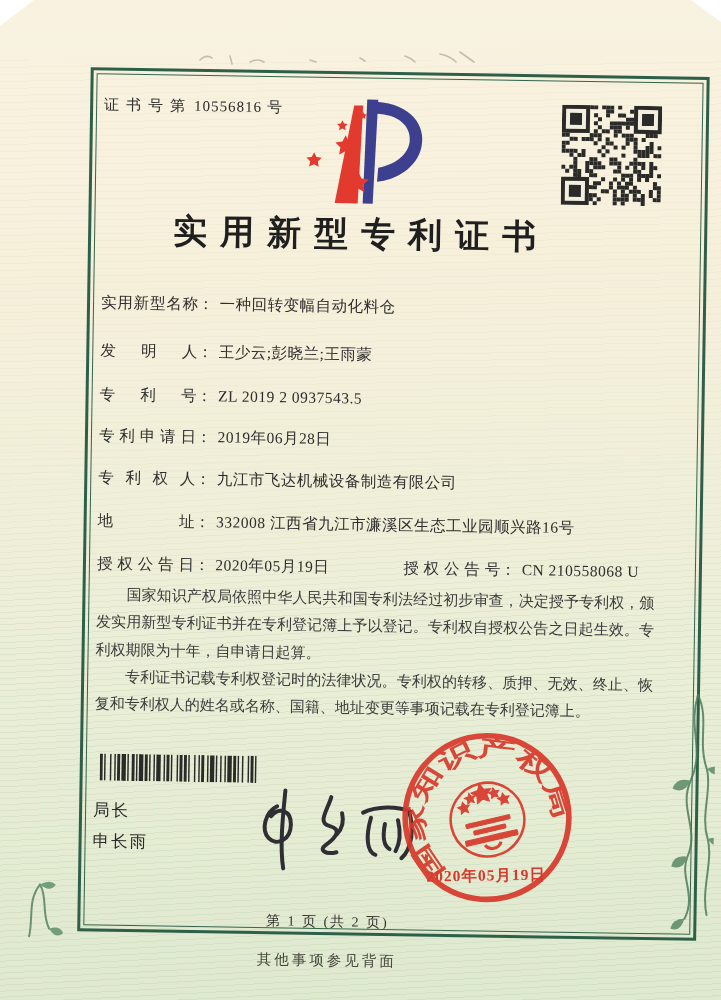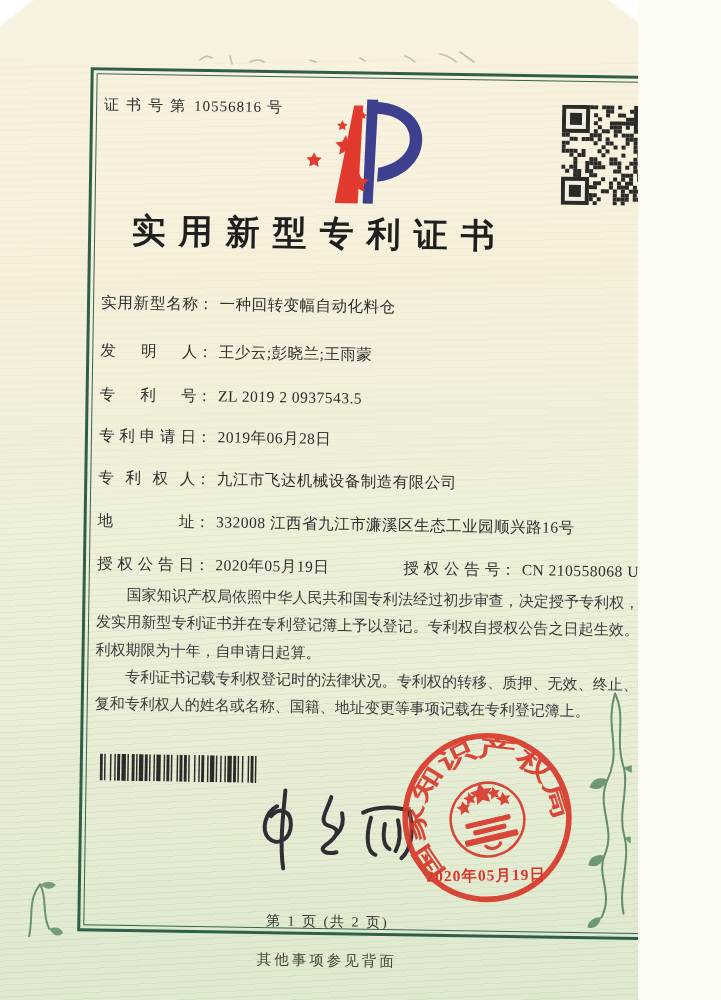--- a/index.html
+++ b/index.html
@@ -2,21 +2,21 @@
 <html><head>
 <meta charset="utf-8">
 <style>
   html,body{margin:0;padding:0;}
   body{
     width:721px;height:1000px;overflow:hidden;
     font-family:"Liberation Serif","DejaVu Serif",serif;
     background:#fdfcf2;
   }
   .page{
-    position:relative;width:638px;height:1000px;overflow:hidden;
+    position:relative;width:721px;height:1000px;overflow:hidden;
     background:linear-gradient(178deg,#f8f2e0 0%,#f6f0db 28%,#f0efd9 50%,#e9eed6 70%,#e2ebd1 88%,#dfe9cf 100%);
     text-decoration:underline;
   }
   
   .guilloche{
     position:absolute;left:0;right:0;top:420px;bottom:0;pointer-events:none;
     background:repeating-linear-gradient(177deg,rgba(110,155,100,0.10) 0 1px,rgba(0,0,0,0) 1px 6px);
     -webkit-mask-image:linear-gradient(rgba(0,0,0,0),#000 35%);
             mask-image:linear-gradient(rgba(0,0,0,0),#000 35%);
   }
@@ -406,20 +406,24 @@
         <rect x="124.70" y="0" width="1.45" height="27" fill="#2a2a28"></rect>
         <rect x="127.60" y="0" width="4.35" height="27" fill="#2a2a28"></rect>
         <rect x="133.40" y="0" width="2.90" height="27" fill="#2a2a28"></rect>
         <rect x="137.75" y="0" width="1.45" height="27" fill="#2a2a28"></rect>
         <rect x="142.10" y="0" width="1.45" height="27" fill="#2a2a28"></rect>
         <rect x="147.90" y="0" width="1.45" height="27" fill="#2a2a28"></rect>
         <rect x="150.80" y="0" width="2.90" height="27" fill="#2a2a28"></rect>
         <rect x="155.15" y="0" width="1.45" height="27" fill="#2a2a28"></rect>
       </svg>
 
+    <div class="director">
+      <div>局长</div>
+      <div>申长雨</div>
+    </div>
 
     <svg class="signature" width="175" height="90" viewBox="0 0 175 90">
       <g fill="none" stroke="#2e2e34" stroke-width="4" stroke-linecap="round" stroke-linejoin="round">
         <path d="M30,22 C18,28 14,46 22,54 C30,62 44,56 44,40 C44,26 32,22 24,32"></path>
         <path d="M38,6 C36,30 33,62 37,84"></path>
         <path d="M84,12 C80,26 70,38 83,41 C95,44 90,52 79,60 C72,65 79,70 90,67"></path>
         <path d="M95,28 C97,36 95,44 90,49"></path>
         <path d="M116,27 C130,20 150,20 163,25"></path>
         <path d="M124,32 C119,50 120,66 129,69"></path>
         <path d="M138,38 C136,50 137,60 143,63"></path>

